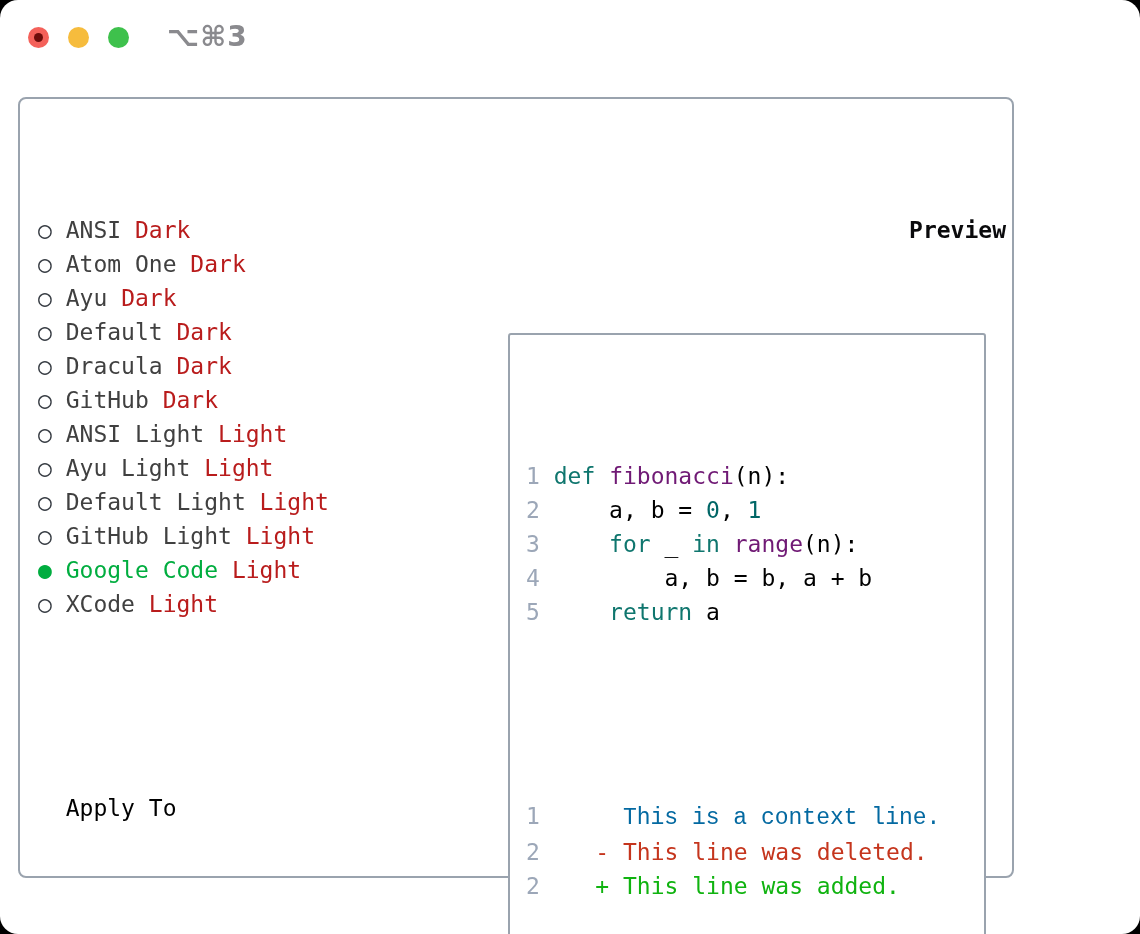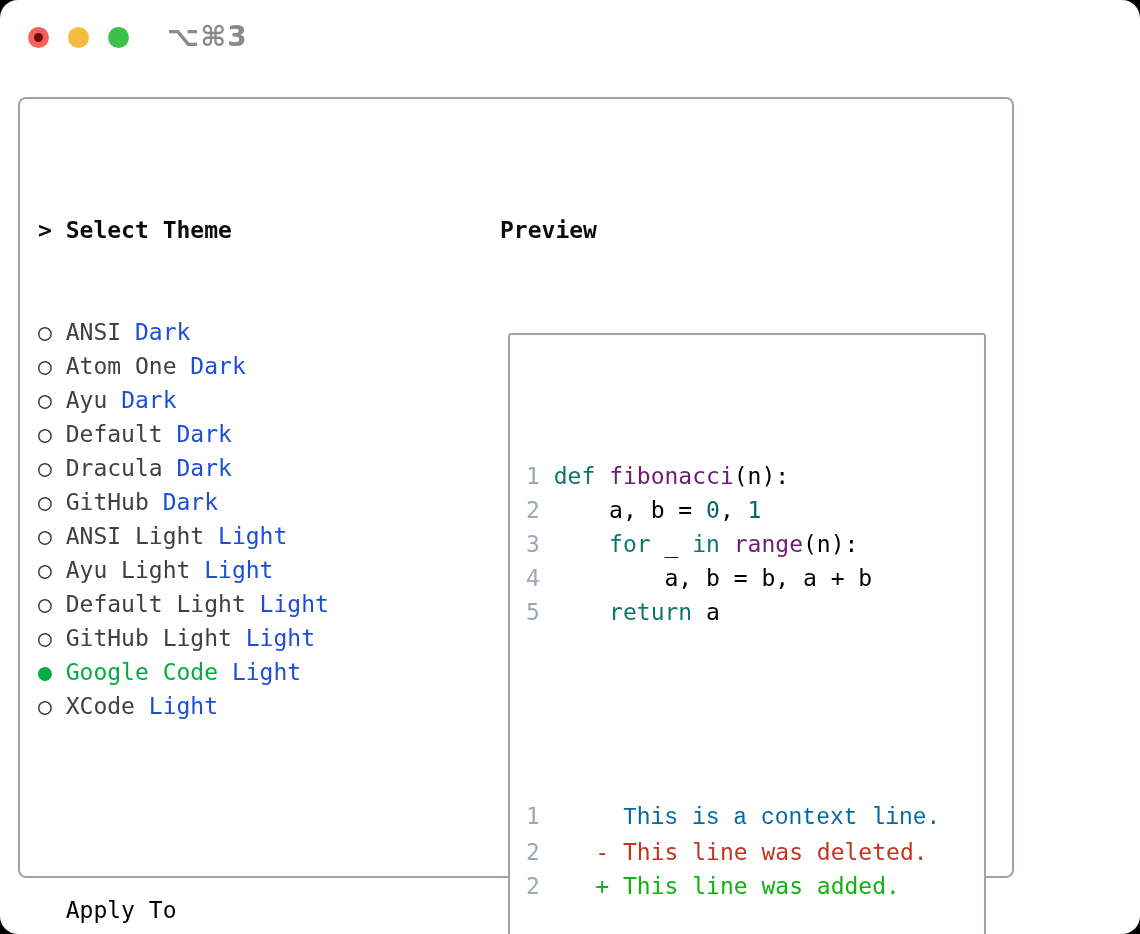--- a/index.html
+++ b/index.html
@@ -25,28 +25,28 @@
        box-sizing:border-box;border:2px solid #9aa3ae;border-radius:8px;background:#fff;}
 
   .mono{font-size:23px;line-height:34px;white-space:pre;}
 
   
   .left-col{position:absolute;left:18px;top:46px;width:450px;}
   .list-header .hmark{color:#0a0a0c;font-weight:bold;}
   .list-header .hlabel{color:#0a0a0c;font-weight:bold;}
   .trow .m{color:#3a3f46;}
   .trow .name{color:#404040;}
-  .trow .tag{color:#1d4ed8;text-align:center;}
+  .trow .tag{color:#b91c1c;text-align:center;}
   .trow.selected .m,.trow.selected .name{color:#00ad3f;}
   .section-gap{height:34px;}
   .apply-header{color:#000000;}
 
   
   .right-col{position:absolute;left:480px;top:46px;width:506px;}
-  .preview-header{color:#0a0a0c;font-weight:bold;}
+  .preview-header{color:#0a0a0c;font-weight:bold;text-align:right;}
   .preview-box{box-sizing:border-box;margin-left:8px;margin-top:18px;width:478px;
        border:2px solid #9aa3ae;border-radius:3px;background:#fff;
        padding:56px 16px 38px 16px;}
   .pline .ln{color:#9ca7b8;}
   .tok-keyword{color:#0f766e;}
   .tok-title{color:#701a75;}
   .tok-number{color:#006666;}
   .tok-plain{color:#000;}
   .diff-context .dtext,.diff-context .mk{color:#0369a1;font-family:Liberation Mono, monospace;}
   .diff-deleted .dtext,.diff-deleted .mk{color:#c5351d;}
@@ -64,21 +64,20 @@
         </span>
       <span class="light yellow"></span>
       <span class="light green"></span>
     </div>
     <div class="win-title">⌥⌘3</div>
   </div>
 
   <div class="panel">
 
     <div class="left-col mono">
-      <div class="list-header"><span class="hmark">&gt;</span> <span class="hlabel">Select Theme</span></div>
       <div id="theme-items"><div class="trow"><span class="m">○</span> <span class="name">ANSI</span> <span class="tag">Dark</span></div><div class="trow"><span class="m">○</span> <span class="name">Atom One</span> <span class="tag">Dark</span></div><div class="trow"><span class="m">○</span> <span class="name">Ayu</span> <span class="tag">Dark</span></div><div class="trow"><span class="m">○</span> <span class="name">Default</span> <span class="tag">Dark</span></div><div class="trow"><span class="m">○</span> <span class="name">Dracula</span> <span class="tag">Dark</span></div><div class="trow"><span class="m">○</span> <span class="name">GitHub</span> <span class="tag">Dark</span></div><div class="trow"><span class="m">○</span> <span class="name">ANSI Light</span> <span class="tag">Light</span></div><div class="trow"><span class="m">○</span> <span class="name">Ayu Light</span> <span class="tag">Light</span></div><div class="trow"><span class="m">○</span> <span class="name">Default Light</span> <span class="tag">Light</span></div><div class="trow"><span class="m">○</span> <span class="name">GitHub Light</span> <span class="tag">Light</span></div><div class="trow selected"><span class="m">●</span> <span class="name">Google Code</span> <span class="tag">Light</span></div><div class="trow"><span class="m">○</span> <span class="name">XCode</span> <span class="tag">Light</span></div></div>
       <div class="section-gap"></div>
       <div class="apply-header">  <span>Apply To</span></div>
       
       
       
       
     </div>
 
     <div class="right-col mono">

